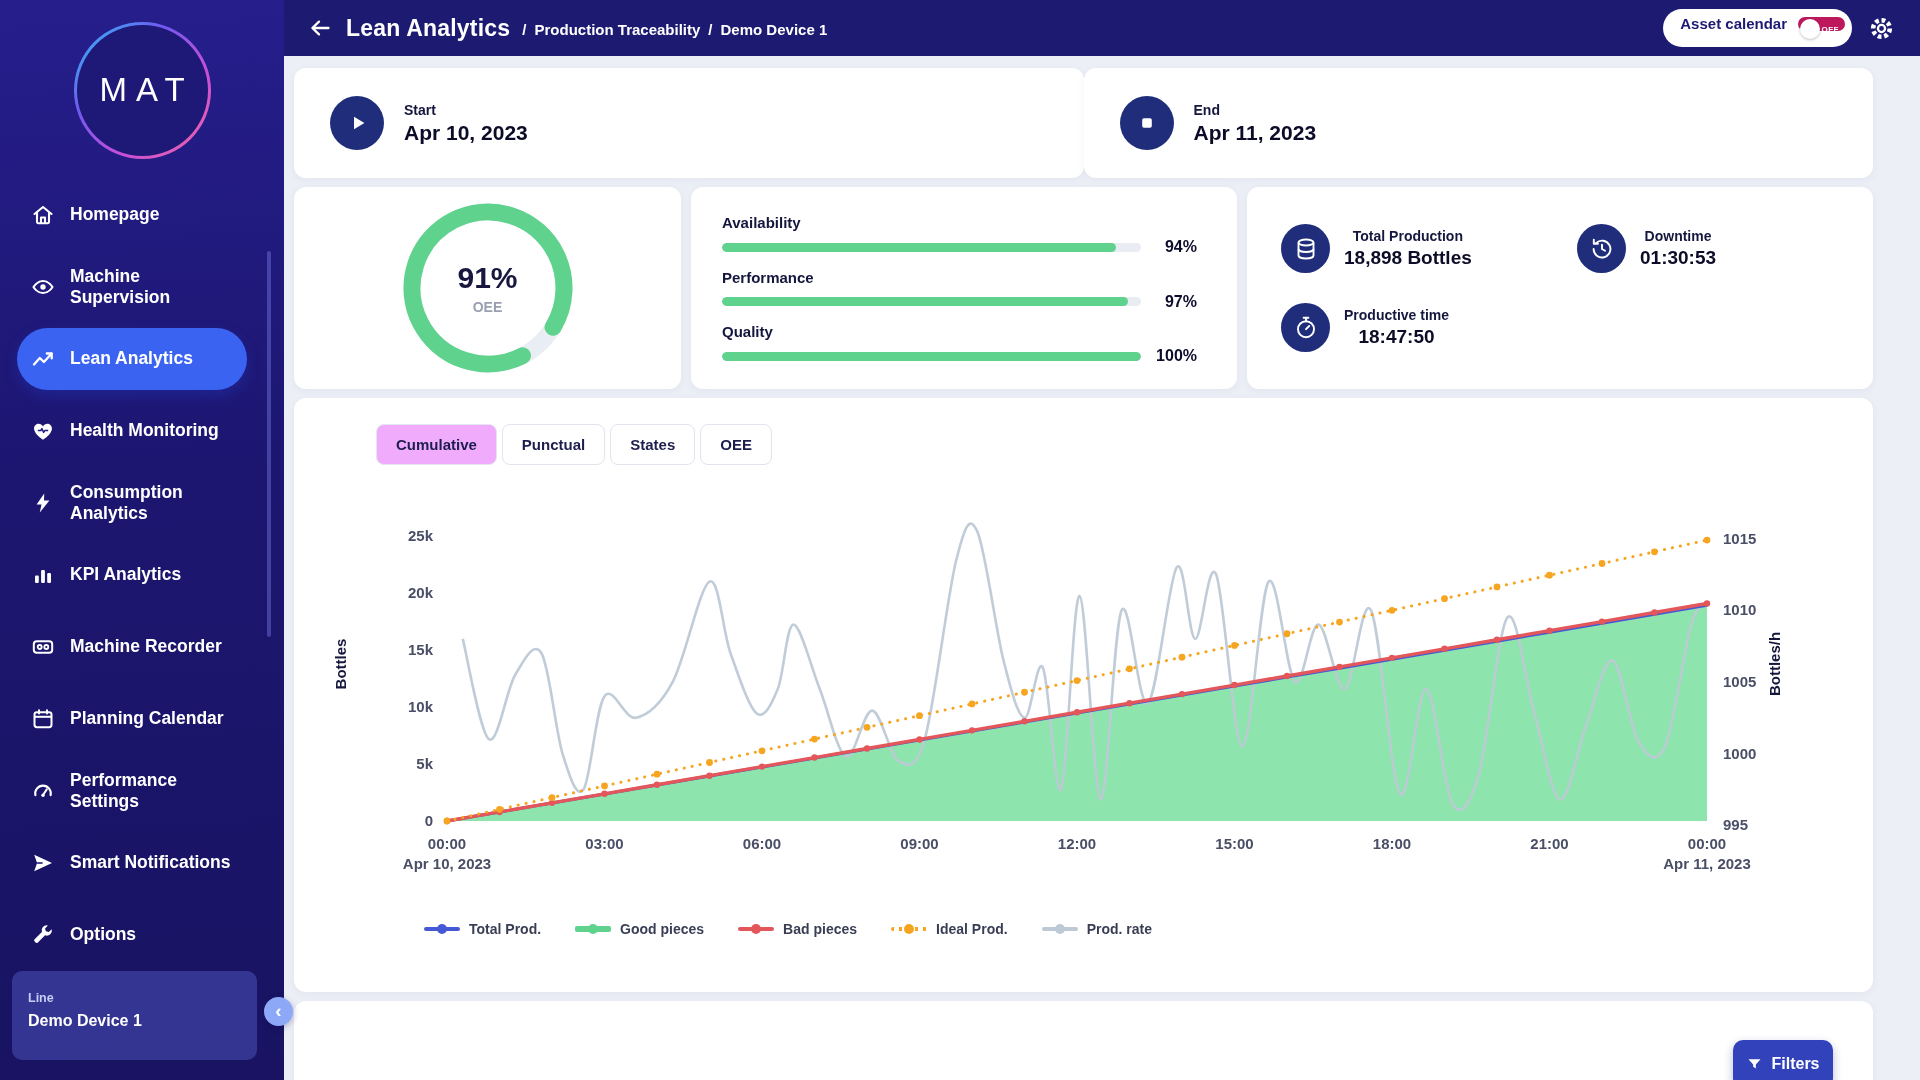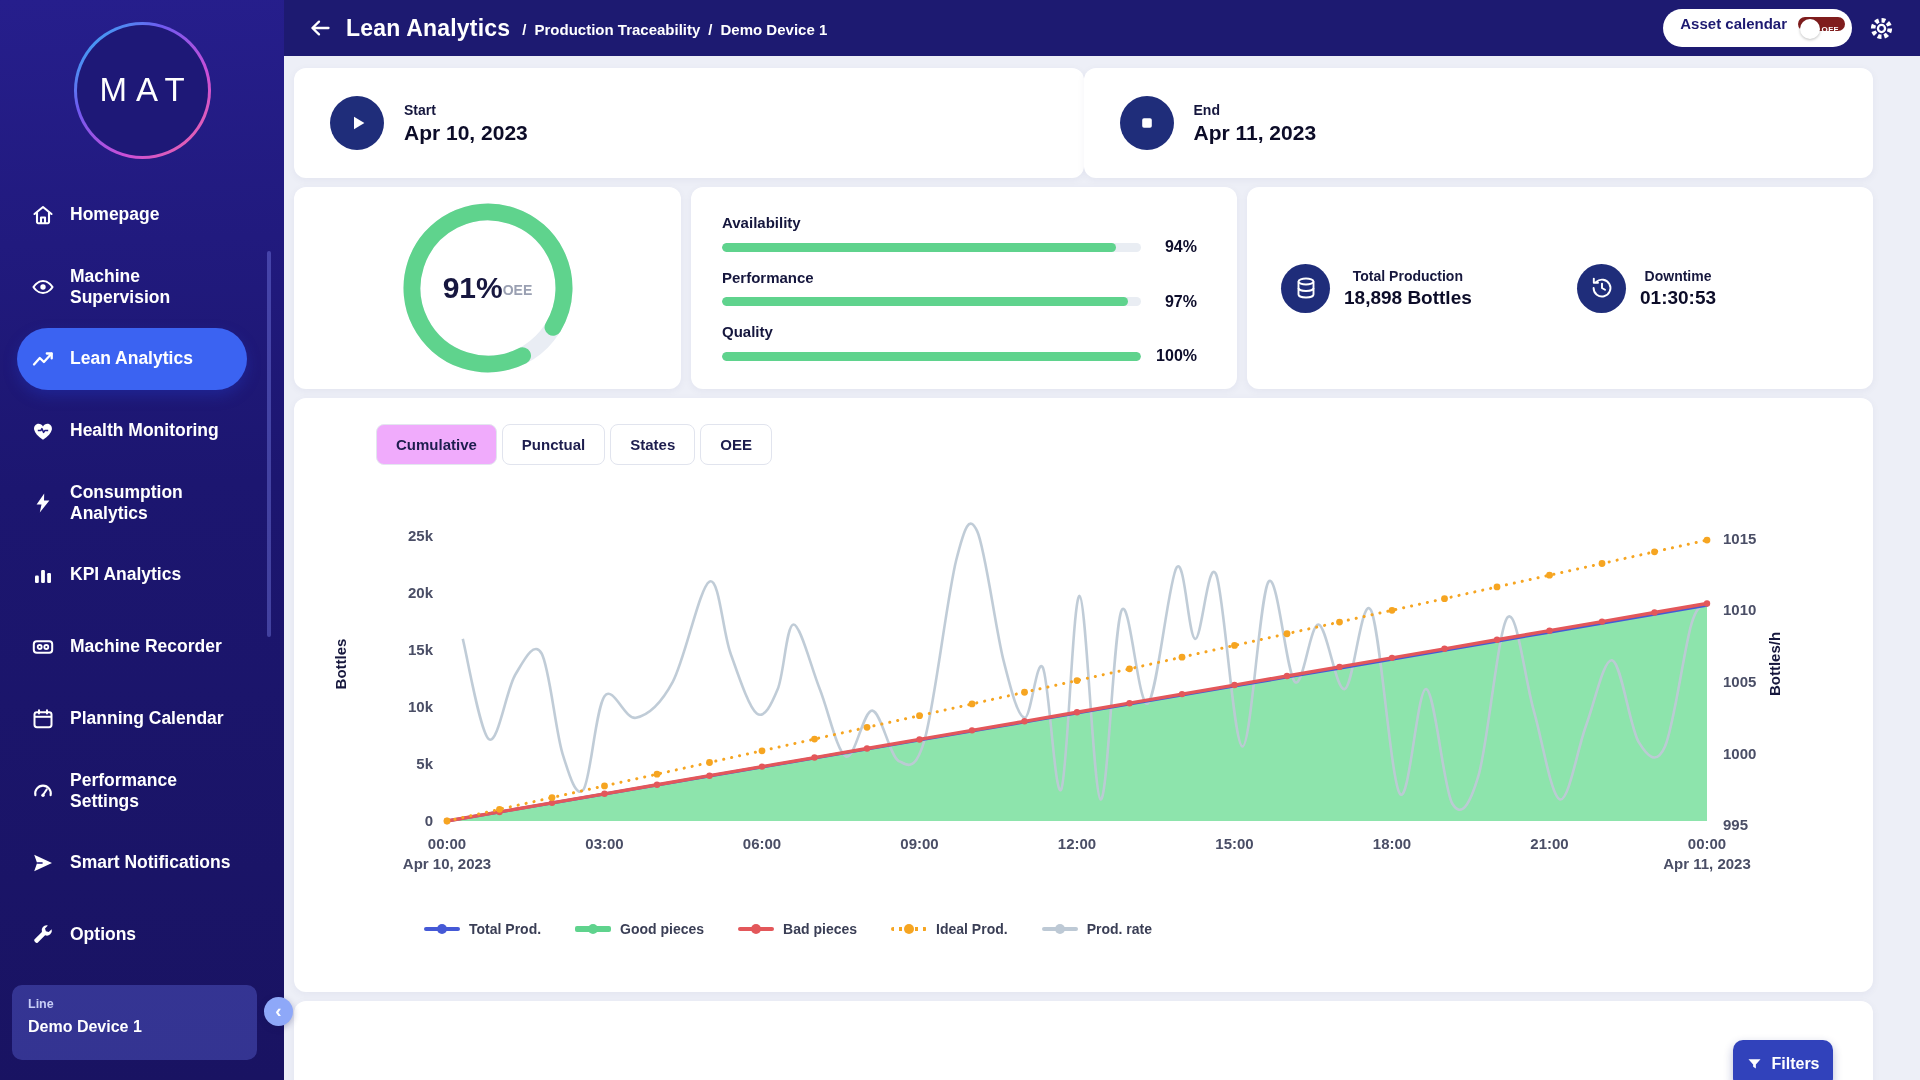--- a/index.html
+++ b/index.html
@@ -14,58 +14,58 @@
     background:linear-gradient(135deg,#29c6f6,#6f5af0,#c94fd8,#f0699f);}
   .logo-inner{width:100%;height:100%;border-radius:50%;background:#1e1877;display:flex;align-items:center;justify-content:center;
     color:#fff;font-size:33px;letter-spacing:9px;padding-left:9px;}
   .nav{padding-top:14px;}
   .nav-item{height:62px;margin:0 37px 10px 17px;border-radius:31px;display:flex;align-items:center;gap:15px;
     padding-left:14px;color:#fff;cursor:pointer;}
   .nav-item.active{background:#3b63f2;box-shadow:0 6px 14px rgba(35,60,200,.35);}
   .nav-icon{width:24px;height:24px;flex:none;display:flex;align-items:center;justify-content:center;}
   .nav-label{width:162px;font-size:17.5px;font-weight:700;line-height:1.22;}
   .side-scrollbar{position:absolute;right:13px;top:251px;width:4px;height:386px;border-radius:2px;background:rgba(140,150,255,.35);}
-  .line-card{position:absolute;left:12px;bottom:20px;width:245px;height:75px;border-radius:10px;
-    background:rgba(96,108,224,.38);padding:12px 16px;cursor:pointer;}
+  .line-card{position:absolute;left:12px;bottom:20px;width:245px;height:89px;border-radius:10px;
+    background:rgba(96,108,224,.38);padding:20px 16px;cursor:pointer;}
   .line-card .line-label{font-size:12.5px;font-weight:600;color:#c7cdf6;}
   .line-card .line-value{font-size:16px;font-weight:600;color:#fff;margin-top:7px;}
   .collapse-btn{position:absolute;left:264px;top:997px;width:29px;height:29px;border-radius:50%;background:#8ea8f8;
     display:flex;align-items:center;justify-content:center;color:#fff;font-size:19px;font-weight:700;z-index:6;
     box-shadow:0 2px 6px rgba(20,20,80,.3);cursor:pointer;line-height:1;padding-bottom:3px;}
 
   
   .header{position:absolute;left:284px;top:0;right:0;height:56px;background:#1d1a71;display:flex;align-items:center;
     padding:0 26px 0 22px;z-index:2;color:#fff;}
   .back-btn{width:28px;height:28px;display:flex;align-items:center;justify-content:center;cursor:pointer;margin-right:12px;}
   .page-title{font-size:23px;font-weight:800;letter-spacing:.2px;}
   .crumbs{display:flex;align-items:center;gap:8px;margin-left:12px;margin-top:3px;}
   .crumb-sep{font-size:15px;font-weight:700;}
   .crumb{font-size:15px;font-weight:700;cursor:pointer;}
   .header-right{margin-left:auto;display:flex;align-items:center;gap:16px;}
   .asset-pill{background:#fff;border-radius:19px;height:38px;display:flex;align-items:center;gap:11px;padding:0 7px 9px 17px;}
   .asset-pill .asset-label{color:#1d1a71;font-size:15px;font-weight:700;}
-  .toggle{position:relative;width:47px;height:14px;border-radius:12px;background:#7f1d1d;cursor:pointer;flex:none;}
+  .toggle{position:relative;width:47px;height:14px;border-radius:12px;background:#be185d;cursor:pointer;flex:none;}
   .toggle .knob{position:absolute;left:2px;top:2px;width:20px;height:20px;border-radius:50%;background:#fff;
     box-shadow:0 1px 3px rgba(0,0,0,.25);}
   .toggle .state{position:absolute;right:6px;top:8px;font-size:8px;font-weight:700;color:#fff;letter-spacing:.5px;}
   .gear-btn{width:26px;height:26px;display:flex;align-items:center;justify-content:center;cursor:pointer;}
 
   
   .main{position:absolute;left:284px;top:56px;right:0;bottom:0;padding:12px 47px 0 10px;display:flex;flex-direction:column;gap:9px;}
   .card{background:#fff;border-radius:12px;box-shadow:0 2px 8px rgba(30,30,90,.05);}
   .row1{display:flex;height:110px;flex:none;}
   .period-card{flex:1;display:flex;align-items:center;padding-left:36px;gap:20px;}
   .circle-icon{width:54px;height:54px;border-radius:50%;background:#1f2d7a;display:flex;align-items:center;justify-content:center;flex:none;}
   .period-label{font-size:14px;font-weight:700;color:#15163d;}
   .period-value{font-size:21px;font-weight:800;color:#0c0c28;margin-top:3px;}
 
   .row2{display:flex;gap:10px;height:202px;flex:none;}
   .gauge-card{width:387px;flex:none;display:flex;align-items:center;justify-content:center;}
   .gauge-wrap{position:relative;width:200px;height:200px;}
-  .gauge-text{position:absolute;inset:0;display:flex;flex-direction:row;align-items:center;justify-content:center;}
+  .gauge-text{position:absolute;inset:0;display:flex;flex-direction:column;align-items:center;justify-content:center;}
   .gauge-value{font-size:30px;font-weight:800;color:#17173f;}
   .gauge-label{font-size:14px;font-weight:600;color:#9aa0b2;margin-top:4px;}
 
   .metrics-card{flex:1;padding:27px 40px 24px 31px;display:flex;flex-direction:column;justify-content:space-between;}
   .metric .m-label{font-size:15px;font-weight:700;color:#15163d;margin-bottom:7px;}
   .metric .m-row{display:flex;align-items:center;gap:4px;}
   .bar-track{flex:1;height:9px;border-radius:5px;background:#e9edf3;overflow:hidden;}
   .bar-fill{height:100%;border-radius:5px;background:#5fd38d;}
   .m-value{width:52px;text-align:right;font-size:16px;font-weight:800;color:#0d0d2b;}
 
@@ -343,20 +343,33 @@
           <div class="stat-icon">
               <svg viewBox="0 0 26 26" width="26" height="26">
                 <path d="M4.6 13a8.4 8.4 0 1 0 2.6-6" fill="none" stroke="#fff" stroke-width="1.9" stroke-linecap="round"></path>
                 <path d="M4.8 3.6v4.2H9" fill="none" stroke="#fff" stroke-width="1.9" stroke-linecap="round" stroke-linejoin="round"></path>
                 <path d="M13 8.6V13l3 1.8" fill="none" stroke="#fff" stroke-width="1.9" stroke-linecap="round"></path>
               </svg>
             </div>
           <div>
             <div class="stat-label">Downtime</div>
             <div class="stat-value">01:30:53</div>
+          </div>
+        </div>
+        <div class="stat">
+          <div class="stat-icon">
+              <svg viewBox="0 0 26 26" width="26" height="26">
+                <circle cx="13" cy="14.2" r="8" fill="none" stroke="#fff" stroke-width="1.9"></circle>
+                <path d="M10.6 2.8h4.8M13 2.8v3.4" stroke="#fff" stroke-width="1.9" stroke-linecap="round"></path>
+                <path d="M13 14.2l3.2-3.2" stroke="#fff" stroke-width="1.9" stroke-linecap="round"></path>
+              </svg>
+            </div>
+          <div>
+            <div class="stat-label">Productive time</div>
+            <div class="stat-value">18:47:50</div>
           </div>
         </div>
       </div>
     </div>
 
     <div class="card chart-card">
       <div class="tabs">
         <button class="tab active">Cumulative</button>
         <button class="tab">Punctual</button>
         <button class="tab">States</button>

